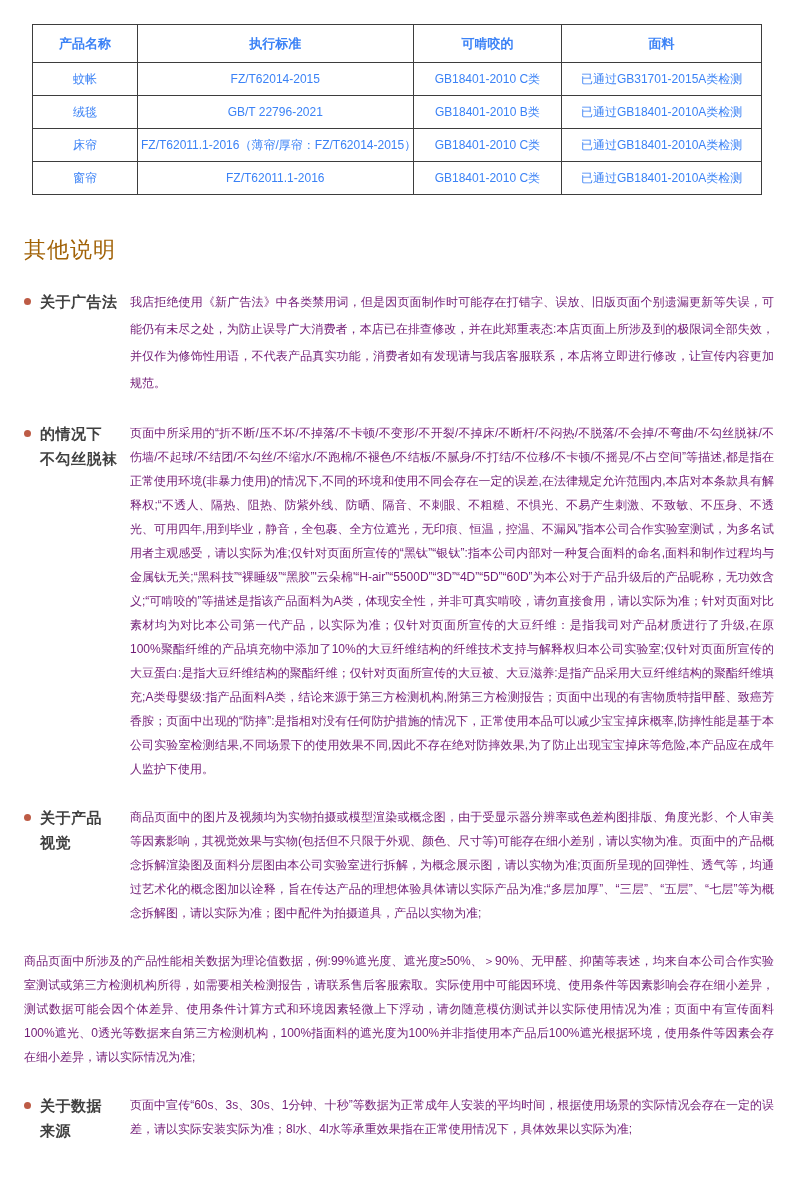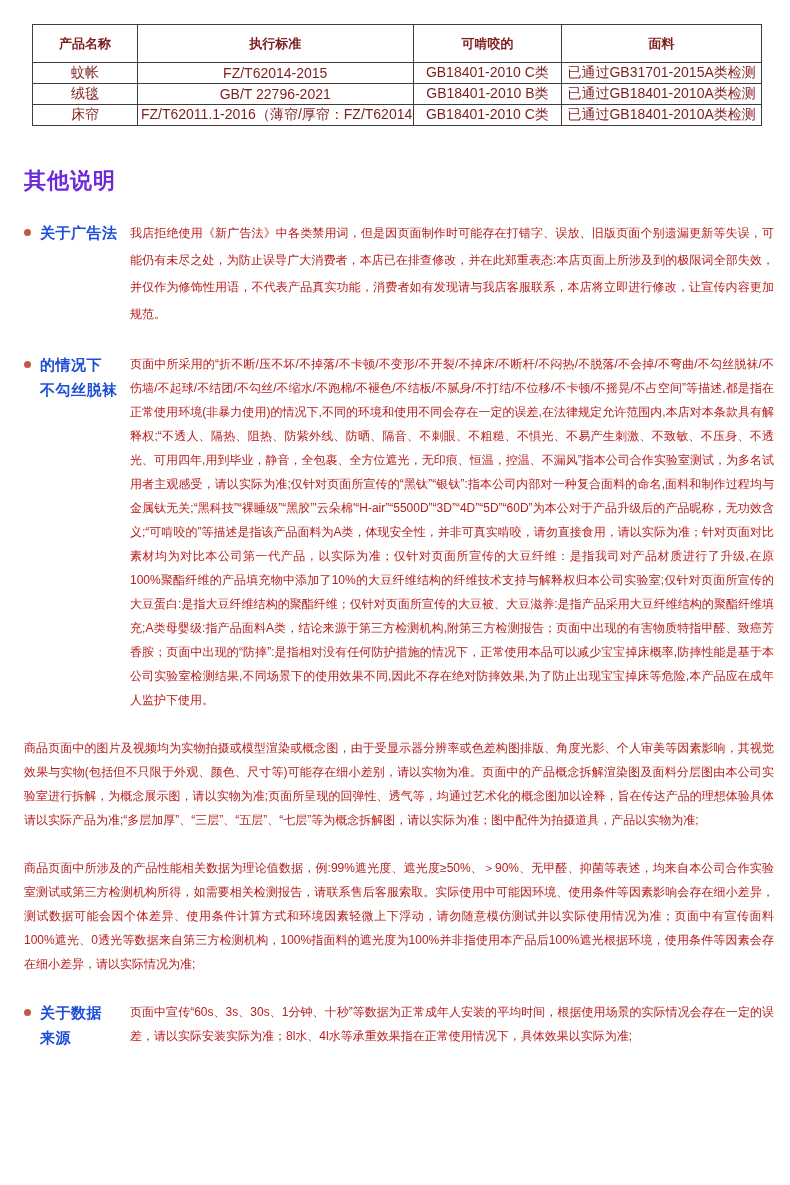--- a/index.html
+++ b/index.html
@@ -15,46 +15,46 @@
   .spec-table {
     border-collapse: collapse;
     table-layout: fixed;
     width: 730px;
     margin: 24px 28px 0 32px;
   }
   .spec-table th, .spec-table td {
     border: 1px solid #3d3d3d;
     text-align: center;
     vertical-align: middle;
-    color: #7f1d1d;
+    color: #3b82f6;
     padding: 0 3px;
     white-space: nowrap;
     overflow: hidden;
   }
   .spec-table th {
     height: 38px;
     font-size: 13px;
     font-weight: 600;
   }
   .spec-table td {
-    height: 21px;
-    font-size: 14px;
+    height: 33px;
+    font-size: 12px;
     font-weight: 400;
   }
   .col-name   { width: 14.4%; }
   .col-std    { width: 37.8%; }
   .col-safety { width: 20.4%; }
   .col-fabric { width: 27.4%; }
 
   
   .other-heading {
     margin: 40px 0 4px 24px;
     font-size: 22px;
-    font-weight: 700;
-    color: #6d28d9;
+    font-weight: 400;
+    color: #a16207;
     letter-spacing: 1px;
   }
 
   
   .sections { margin-bottom: 10px; }
   .section {
     display: flex;
     align-items: flex-start;
     margin: 24px 16px 0 24px;
   }
@@ -67,29 +67,29 @@
   .bullet {
     flex: none;
     width: 7px;
     height: 7px;
     border-radius: 50%;
     margin: 9px 9px 0 0;
   }
   .section-title {
     font-size: 15px;
     font-weight: 700;
-    color: #1d4ed8;
+    color: #404040;
     line-height: 25px;
     letter-spacing: 0.5px;
   }
   .section-body {
     flex: 1;
     min-width: 0;
     font-size: 12px;
-    color: #b91c1c;
+    color: #701a75;
     line-height: 24px;
     text-align: justify;
   }
   .section-body p { margin: 0; }
   .section.loose .section-body { line-height: 27px; }
 </style>
 </head>
 <body>
 
 <table class="spec-table">
@@ -119,20 +119,26 @@
         <td>GB/T 22796-2021</td>
         <td>GB18401-2010 B类</td>
         <td>已通过GB18401-2010A类检测</td>
       </tr>
       <tr>
         <td>床帘</td>
         <td>FZ/T62011.1-2016（薄帘/厚帘：FZ/T62014-2015）</td>
         <td>GB18401-2010 C类</td>
         <td>已通过GB18401-2010A类检测</td>
       </tr>
+      <tr>
+        <td>窗帘</td>
+        <td>FZ/T62011.1-2016</td>
+        <td>GB18401-2010 C类</td>
+        <td>已通过GB18401-2010A类检测</td>
+      </tr>
     </tbody>
 </table>
 
 <div class="other-heading">其他说明</div>
 
 <div class="sections">
     <div class="section loose">
     <div class="section-left">
       <span class="bullet" style="background: rgb(189, 91, 69);"></span>
       <div class="section-title">
@@ -149,20 +155,27 @@
       <div class="section-title">
           <div>的情况下</div>
           <div>不勾丝脱袜</div>
         </div>
     </div>
     <div class="section-body">
         <p>页面中所采用的“折不断/压不坏/不掉落/不卡顿/不变形/不开裂/不掉床/不断杆/不闷热/不脱落/不会掉/不弯曲/不勾丝脱袜/不伤墙/不起球/不结团/不勾丝/不缩水/不跑棉/不褪色/不结板/不腻身/不打结/不位移/不卡顿/不摇晃/不占空间”等描述,都是指在正常使用环境(非暴力使用)的情况下,不同的环境和使用不同会存在一定的误差,在法律规定允许范围内,本店对本条款具有解释权;“不透人、隔热、阻热、防紫外线、防晒、隔音、不刺眼、不粗糙、不惧光、不易产生刺激、不致敏、不压身、不透光、可用四年,用到毕业，静音，全包裹、全方位遮光，无印痕、恒温，控温、不漏风”指本公司合作实验室测试，为多名试用者主观感受，请以实际为准;仅针对页面所宣传的“黑钛”“银钛”:指本公司内部对一种复合面料的命名,面料和制作过程均与金属钛无关;“黑科技”“裸睡级”“黑胶”'云朵棉'“H-air”“5500D”“3D”“4D”“5D”“60D”为本公对于产品升级后的产品昵称，无功效含义;“可啃咬的”等描述是指该产品面料为A类，体现安全性，并非可真实啃咬，请勿直接食用，请以实际为准；针对页面对比素材均为对比本公司第一代产品，以实际为准；仅针对页面所宣传的大豆纤维：是指我司对产品材质进行了升级,在原100%聚酯纤维的产品填充物中添加了10%的大豆纤维结构的纤维技术支持与解释权归本公司实验室;仅针对页面所宣传的大豆蛋白:是指大豆纤维结构的聚酯纤维；仅针对页面所宣传的大豆被、大豆滋养:是指产品采用大豆纤维结构的聚酯纤维填充;A类母婴级:指产品面料A类，结论来源于第三方检测机构,附第三方检测报告；页面中出现的有害物质特指甲醛、致癌芳香胺；页面中出现的“防摔”:是指相对没有任何防护措施的情况下，正常使用本品可以减少宝宝掉床概率,防摔性能是基于本公司实验室检测结果,不同场景下的使用效果不同,因此不存在绝对防摔效果,为了防止出现宝宝掉床等危险,本产品应在成年人监护下使用。</p>
       </div>
   </div>
     <div class="section">
+    <div class="section-left">
+      <span class="bullet" style="background: rgb(189, 91, 69);"></span>
+      <div class="section-title">
+          <div>关于产品</div>
+          <div>视觉</div>
+        </div>
+    </div>
     <div class="section-body">
         <p>商品页面中的图片及视频均为实物拍摄或模型渲染或概念图，由于受显示器分辨率或色差构图排版、角度光影、个人审美等因素影响，其视觉效果与实物(包括但不只限于外观、颜色、尺寸等)可能存在细小差别，请以实物为准。页面中的产品概念拆解渲染图及面料分层图由本公司实验室进行拆解，为概念展示图，请以实物为准;页面所呈现的回弹性、透气等，均通过艺术化的概念图加以诠释，旨在传达产品的理想体验具体请以实际产品为准;“多层加厚”、“三层”、“五层”、“七层”等为概念拆解图，请以实际为准；图中配件为拍摄道具，产品以实物为准;</p>
       </div>
   </div>
     <div class="section">
     <div class="section-body">
         <p>商品页面中所涉及的产品性能相关数据为理论值数据，例:99%遮光度、遮光度≥50%、＞90%、无甲醛、抑菌等表述，均来自本公司合作实验室测试或第三方检测机构所得，如需要相关检测报告，请联系售后客服索取。实际使用中可能因环境、使用条件等因素影响会存在细小差异，测试数据可能会因个体差异、使用条件计算方式和环境因素轻微上下浮动，请勿随意模仿测试并以实际使用情况为准；页面中有宣传面料100%遮光、0透光等数据来自第三方检测机构，100%指面料的遮光度为100%并非指使用本产品后100%遮光根据环境，使用条件等因素会存在细小差异，请以实际情况为准;</p>
       </div>
   </div>
     <div class="section">

